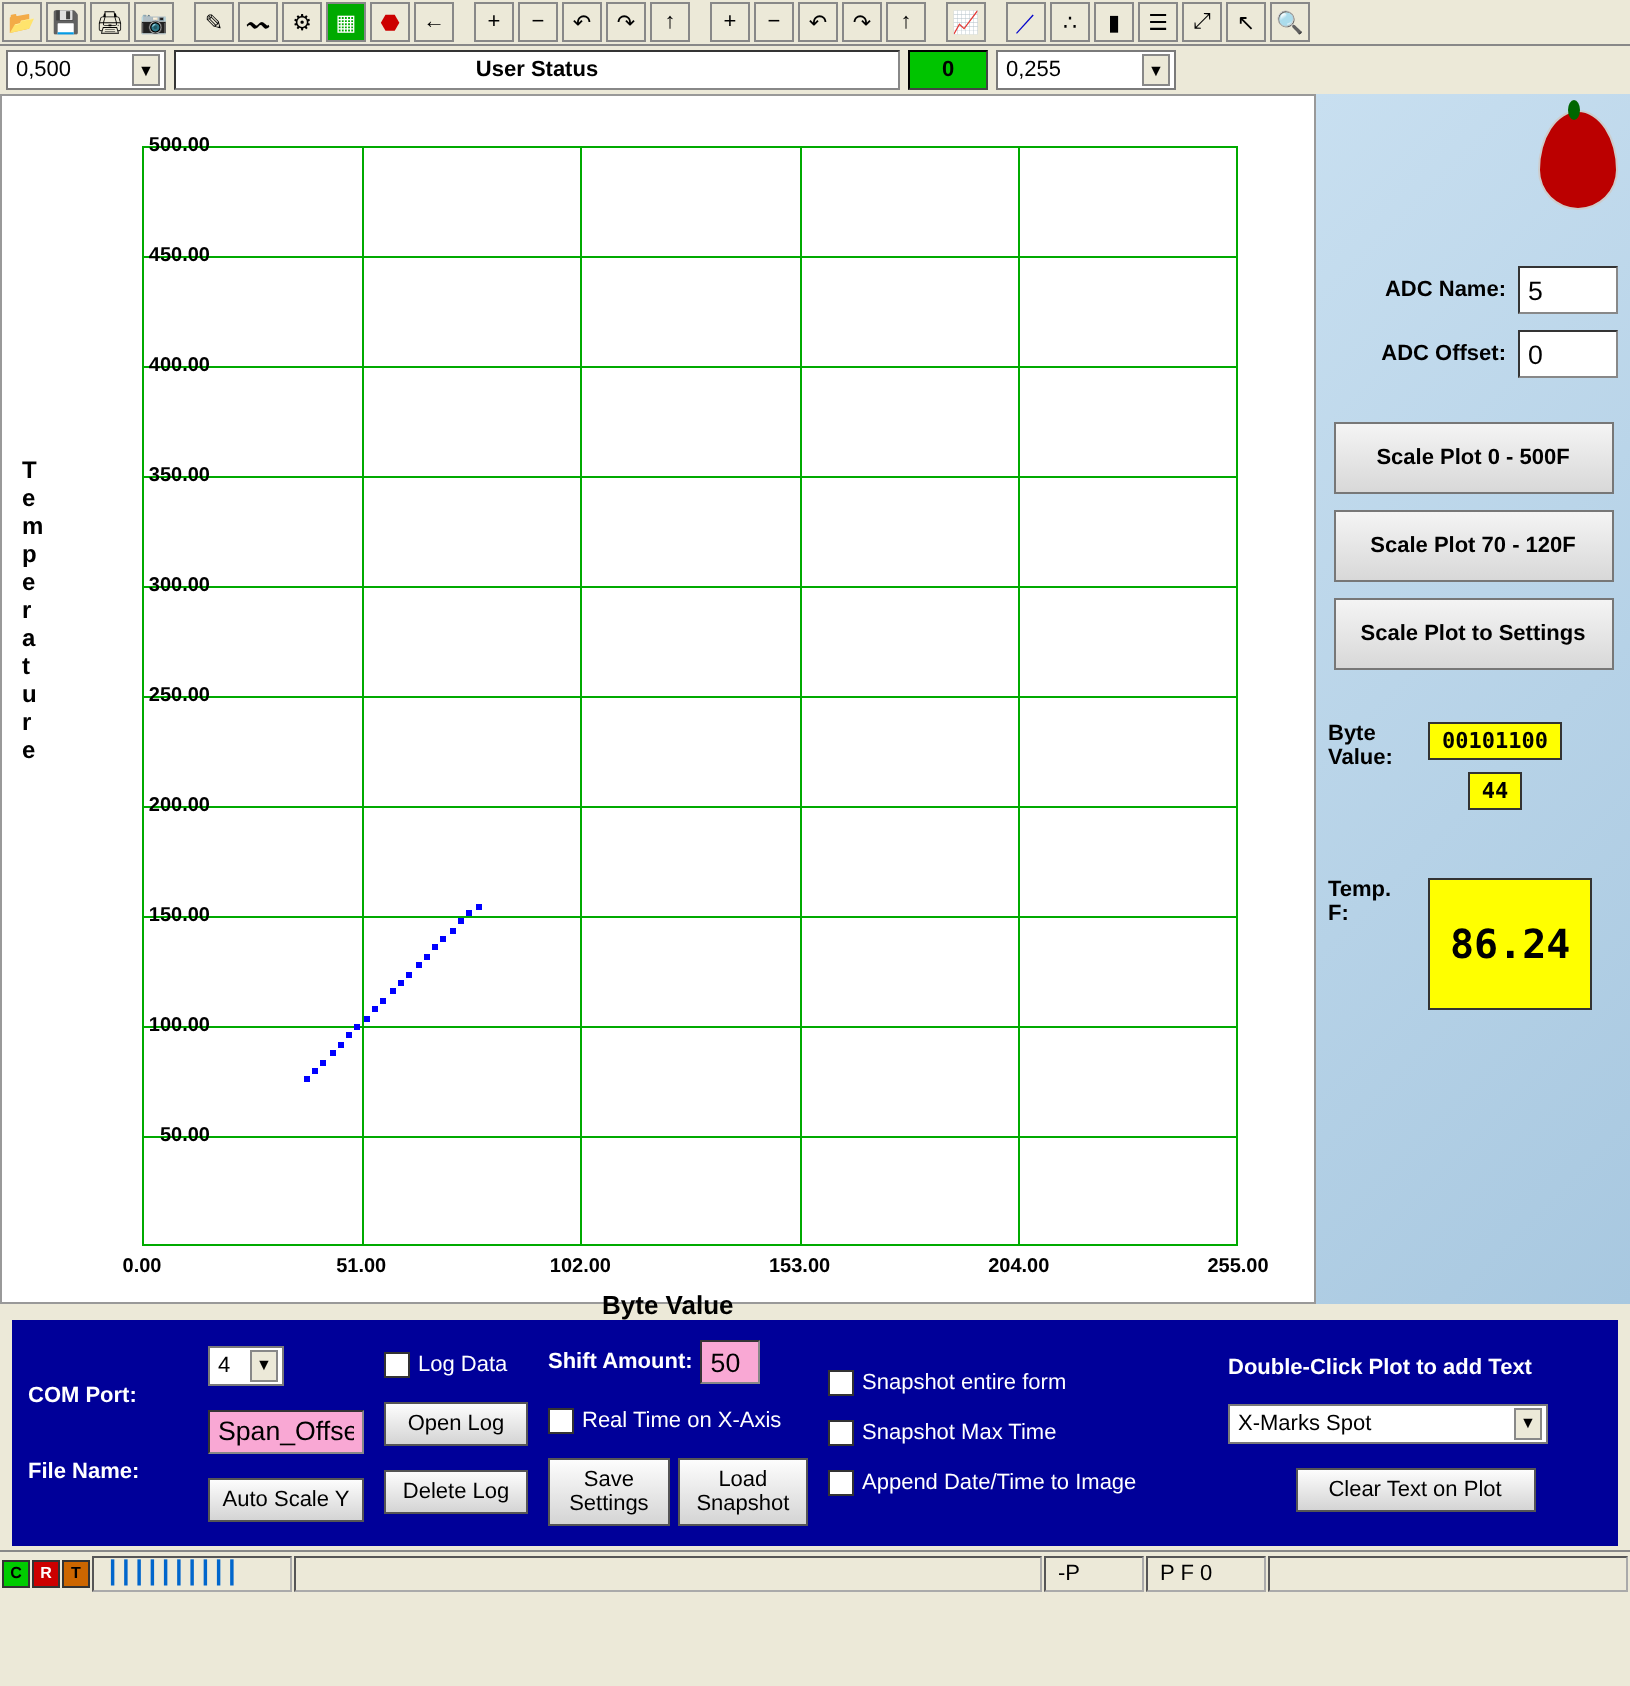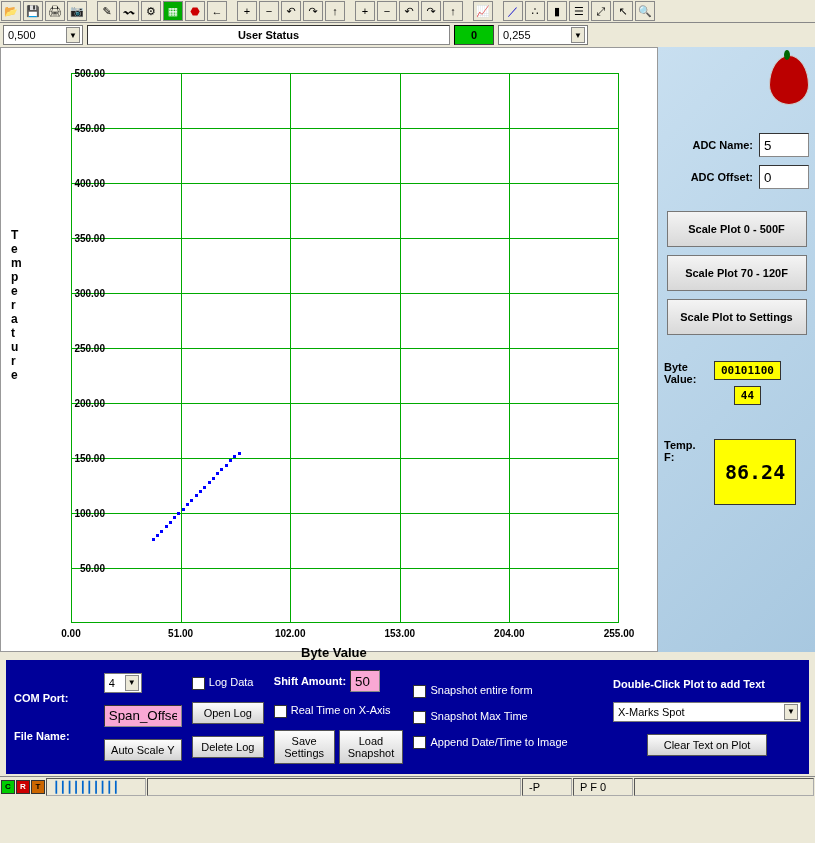--- a/index.html
+++ b/index.html
@@ -313,21 +313,21 @@
       <button class="winbtn" style="min-width:50px">Load Snapshot</button>
     </div>
   </div>
   <div class="bcol" style="width:190px">
     <div><span class="checkbox"></span><span>Snapshot entire form</span></div>
     <div><span class="checkbox"></span><span>Snapshot Max Time</span></div>
     <div><span class="checkbox"></span><span>Append Date/Time to Image</span></div>
   </div>
   <div class="bcol" style="flex:1">
     <div class="blabel">Double-Click Plot to add Text</div>
-    <div class="dropdown" style="width:188px;color:#000">
+    <div class="dropdown" style="width:160px;color:#000">
       <span>X-Marks Spot</span>
       <span class="dd-arrow">▼</span>
     </div>
     <button class="winbtn" style="width:120px;margin:0 auto">Clear Text on Plot</button>
   </div>
 </div>
 
 <div class="statusbar">
   <span class="sb-led" style="background:#0c0">C</span>
   <span class="sb-led" style="background:#c00;color:#fff">R</span>

